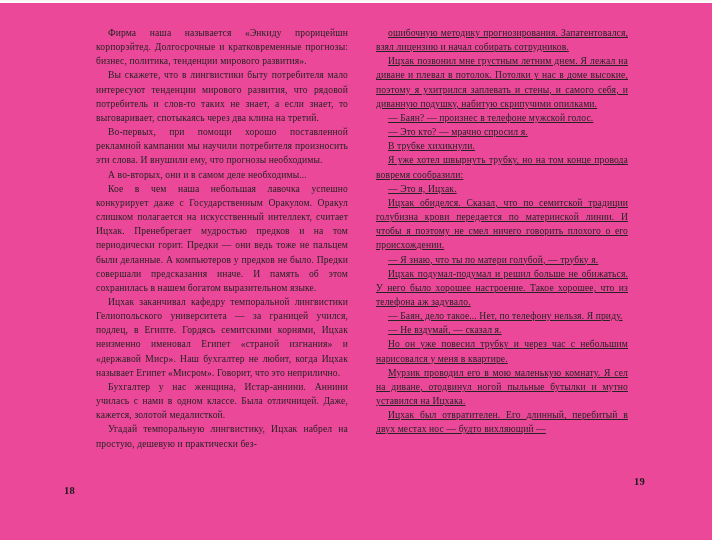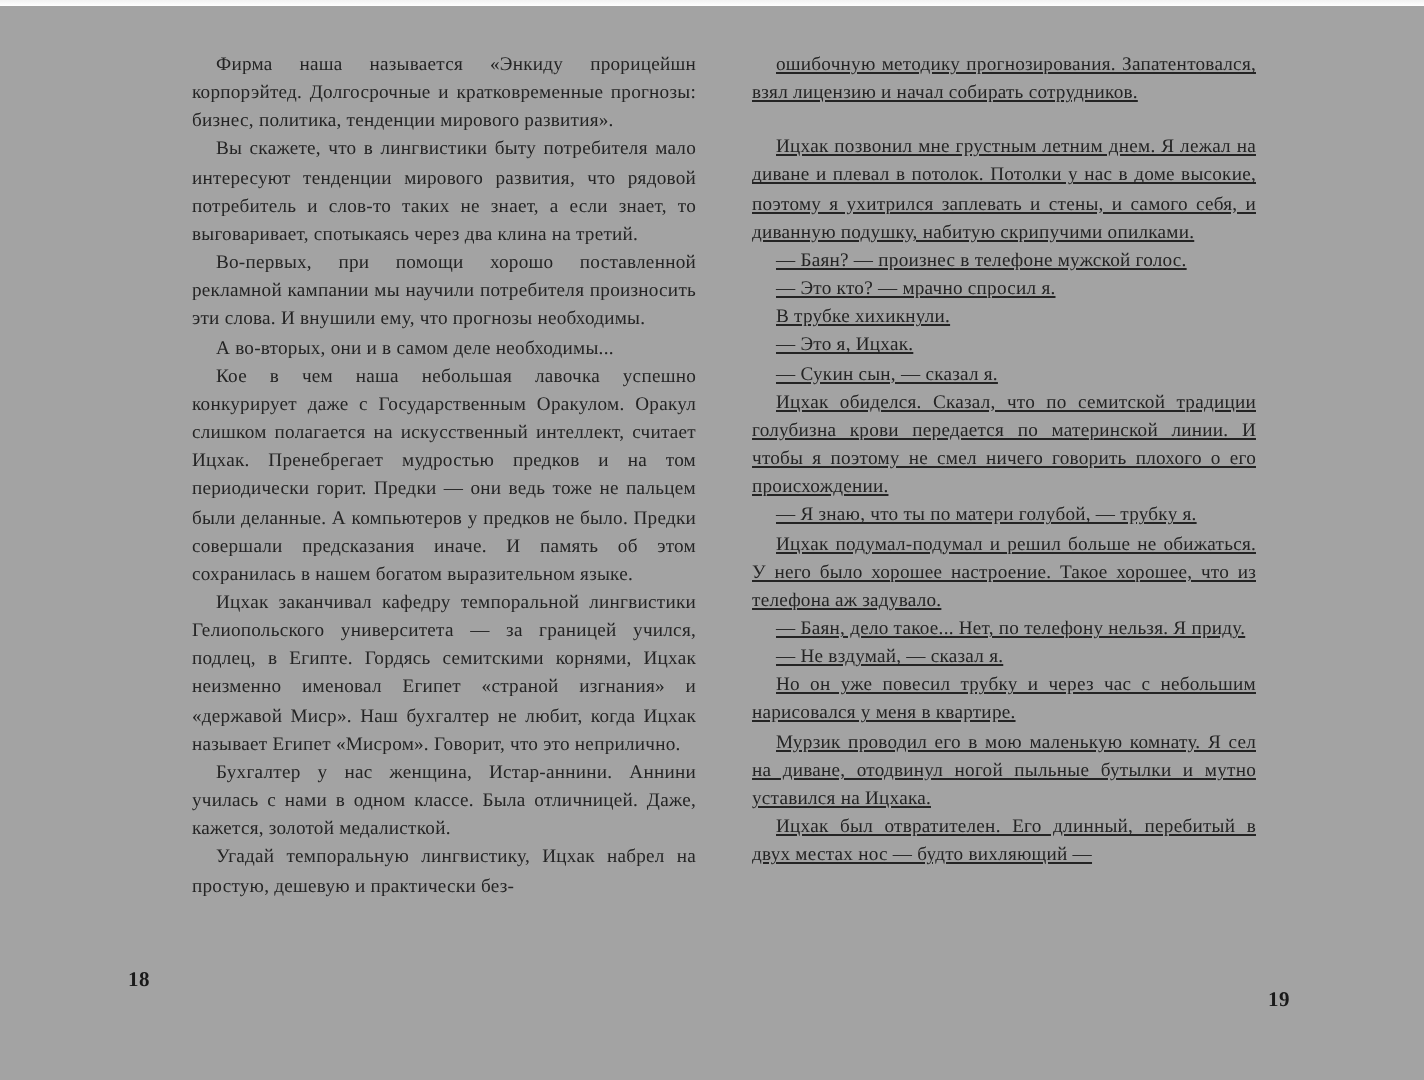--- a/index.html
+++ b/index.html
@@ -13,21 +13,21 @@
     height: 540px;
     overflow: hidden;
     font-family: "Liberation Serif", "DejaVu Serif", serif;
     color: #1c1c1c;
   }
 
   #page-spread {
     position: relative;
     width: 712px;
     height: 540px;
-    background: #a3a3a3;
+    background: #ec4899;
   }
 
   
   .scan-top-edge {
     position: absolute;
     top: 0;
     left: 0;
     width: 712px;
     height: 3px;
     background: linear-gradient(to bottom, #f2f2f2, #ffffff);
@@ -49,32 +49,31 @@
   #left-column  { left: 96px; }
   #right-column { left: 376px; text-decoration: underline; }
 
   .column p {
     margin: 0;
     text-indent: 12px;
   }
 
   
   .column p.section-gap {
-    margin-top: 13px;
   }
 
   .page-number {
     position: absolute;
     font-size: 10.5px;
     font-weight: bold;
     color: #1a1a1a;
     letter-spacing: 0.2px;
   }
   #page-number-left  { left: 64px;  top: 485px; }
-  #page-number-right { left: 634px; top: 495px; }
+  #page-number-right { left: 634px; top: 476px; }
 </style>
 </head>
 <body>
 
 <div id="page-spread">
 
   <div class="scan-top-edge"></div>
 
   <div class="column" id="left-column">
     <p>Фирма наша называется «Энкиду прорицейшн корпорэйтед. Долгосрочные и кратковременные прогнозы: бизнес, политика, тенденции мирового развития».</p>
@@ -88,22 +87,22 @@
   </div>
 
   <div class="page-number" id="page-number-left">18</div>
 
   <div class="column" id="right-column">
     <p>ошибочную методику прогнозирования. Запатентовался, взял лицензию и начал собирать сотрудников.</p>
     <p class="section-gap">Ицхак позвонил мне грустным летним днем. Я лежал на диване и плевал в потолок. Потолки у нас в доме высокие, поэтому я ухитрился заплевать и стены, и самого себя, и диванную подушку, набитую скрипучими опилками.</p>
     <p>— Баян? — произнес в телефоне мужской голос.</p>
     <p>— Это кто? — мрачно спросил я.</p>
     <p>В трубке хихикнули.</p>
+    <p>Я уже хотел швырнуть трубку, но на том конце провода вовремя сообразили:</p>
     <p>— Это я, Ицхак.</p>
-    <p>— Сукин сын, — сказал я.</p>
     <p>Ицхак обиделся. Сказал, что по семитской традиции голубизна крови передается по материнской линии. И чтобы я поэтому не смел ничего говорить плохого о его происхождении.</p>
     <p>— Я знаю, что ты по матери голубой, — трубку я.</p>
     <p>Ицхак подумал-подумал и решил больше не обижаться. У него было хорошее настроение. Такое хорошее, что из телефона аж задувало.</p>
     <p>— Баян, дело такое... Нет, по телефону нельзя. Я приду.</p>
     <p>— Не вздумай, — сказал я.</p>
     <p>Но он уже повесил трубку и через час с небольшим нарисовался у меня в квартире.</p>
     <p>Мурзик проводил его в мою маленькую комнату. Я сел на диване, отодвинул ногой пыльные бутылки и мутно уставился на Ицхака.</p>
     <p>Ицхак был отвратителен. Его длинный, перебитый в двух местах нос — будто вихляющий —</p>
   </div>
 

